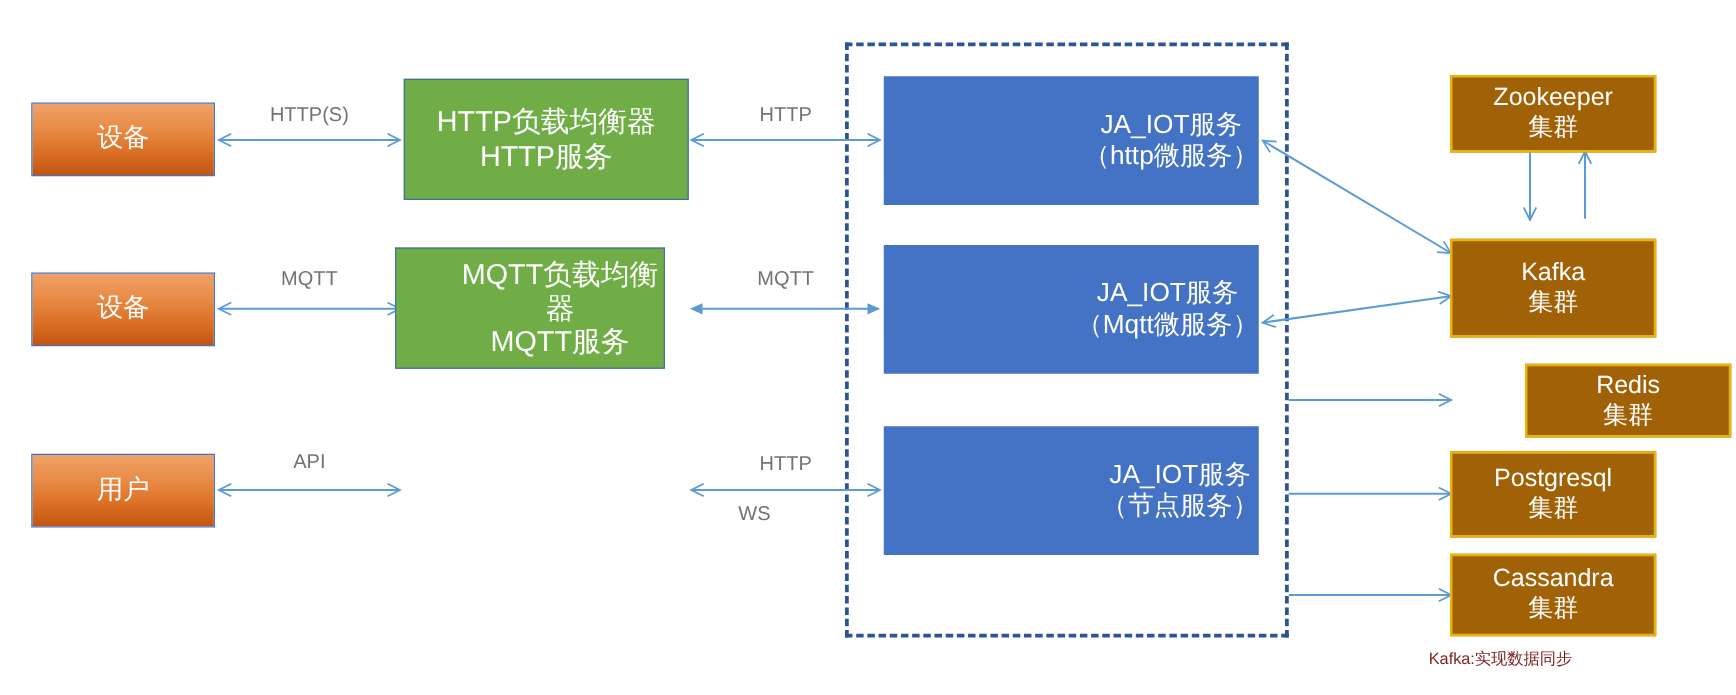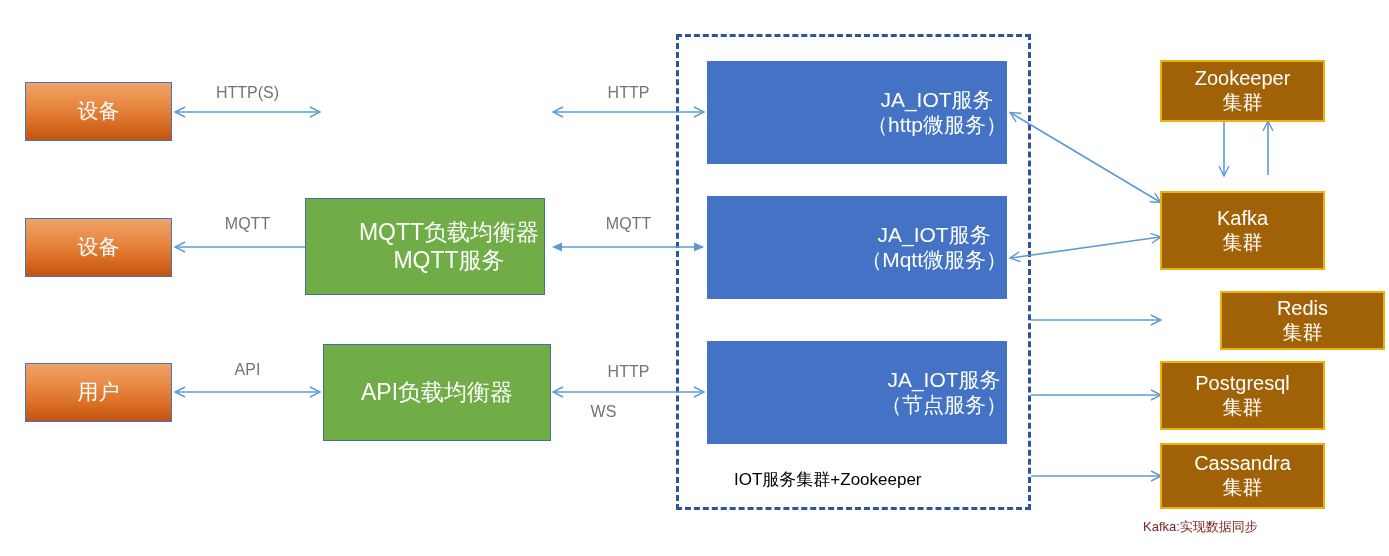--- a/index.html
+++ b/index.html
@@ -91,42 +91,42 @@
   <div class="box orange" style="left:25px;top:82px;width:147px;height:59px;">
     <span>设备</span>
   </div>
   <div class="box orange" style="left:25px;top:218px;width:147px;height:59px;">
     <span>设备</span>
   </div>
   <div class="box orange" style="left:25px;top:363px;width:147px;height:59px;">
     <span>用户</span>
   </div>
 
-  <div class="box green" style="left:305px;top:198px;width:240px;height:97px;padding-left:48px;">
+  <div class="box green" style="left:323px;top:63px;width:228px;height:97px;">
+    <span>HTTP负载均衡器
+HTTP服务</span>
+  </div>
+  <div class="box green" style="left:316px;top:198px;width:216px;height:97px;padding-left:48px;">
     <span>MQTT负载均衡器
 MQTT服务</span>
-  </div>
-  <div class="box green" style="left:323px;top:344px;width:228px;height:97px;">
-    <span>API负载均衡器</span>
   </div>
 
   <div class="box blue" style="left:707px;top:61px;width:300px;height:103px;">
     <span>JA_IOT服务
 （http微服务）</span>
   </div>
   <div class="box blue" style="left:707px;top:196px;width:300px;height:103px;">
     <span>JA_IOT服务
 （Mqtt微服务）</span>
   </div>
   <div class="box blue" style="left:707px;top:341px;width:300px;height:103px;">
     <span>JA_IOT服务
 （节点服务）</span>
   </div>
 
-  <div class="plain-label" style="left:734px;top:468px;">IOT服务集群+Zookeeper</div>
 
   <div class="box gray" style="left:1160px;top:60px;width:165px;height:62px;">
     <span>Zookeeper
 集群</span>
   </div>
   <div class="box gray" style="left:1160px;top:175px;width:165px;height:79px;margin-top:16px;">
     <span>Kafka
 集群</span>
   </div>
   <div class="box gray" style="left:1220px;top:291px;width:165px;height:59px;">

